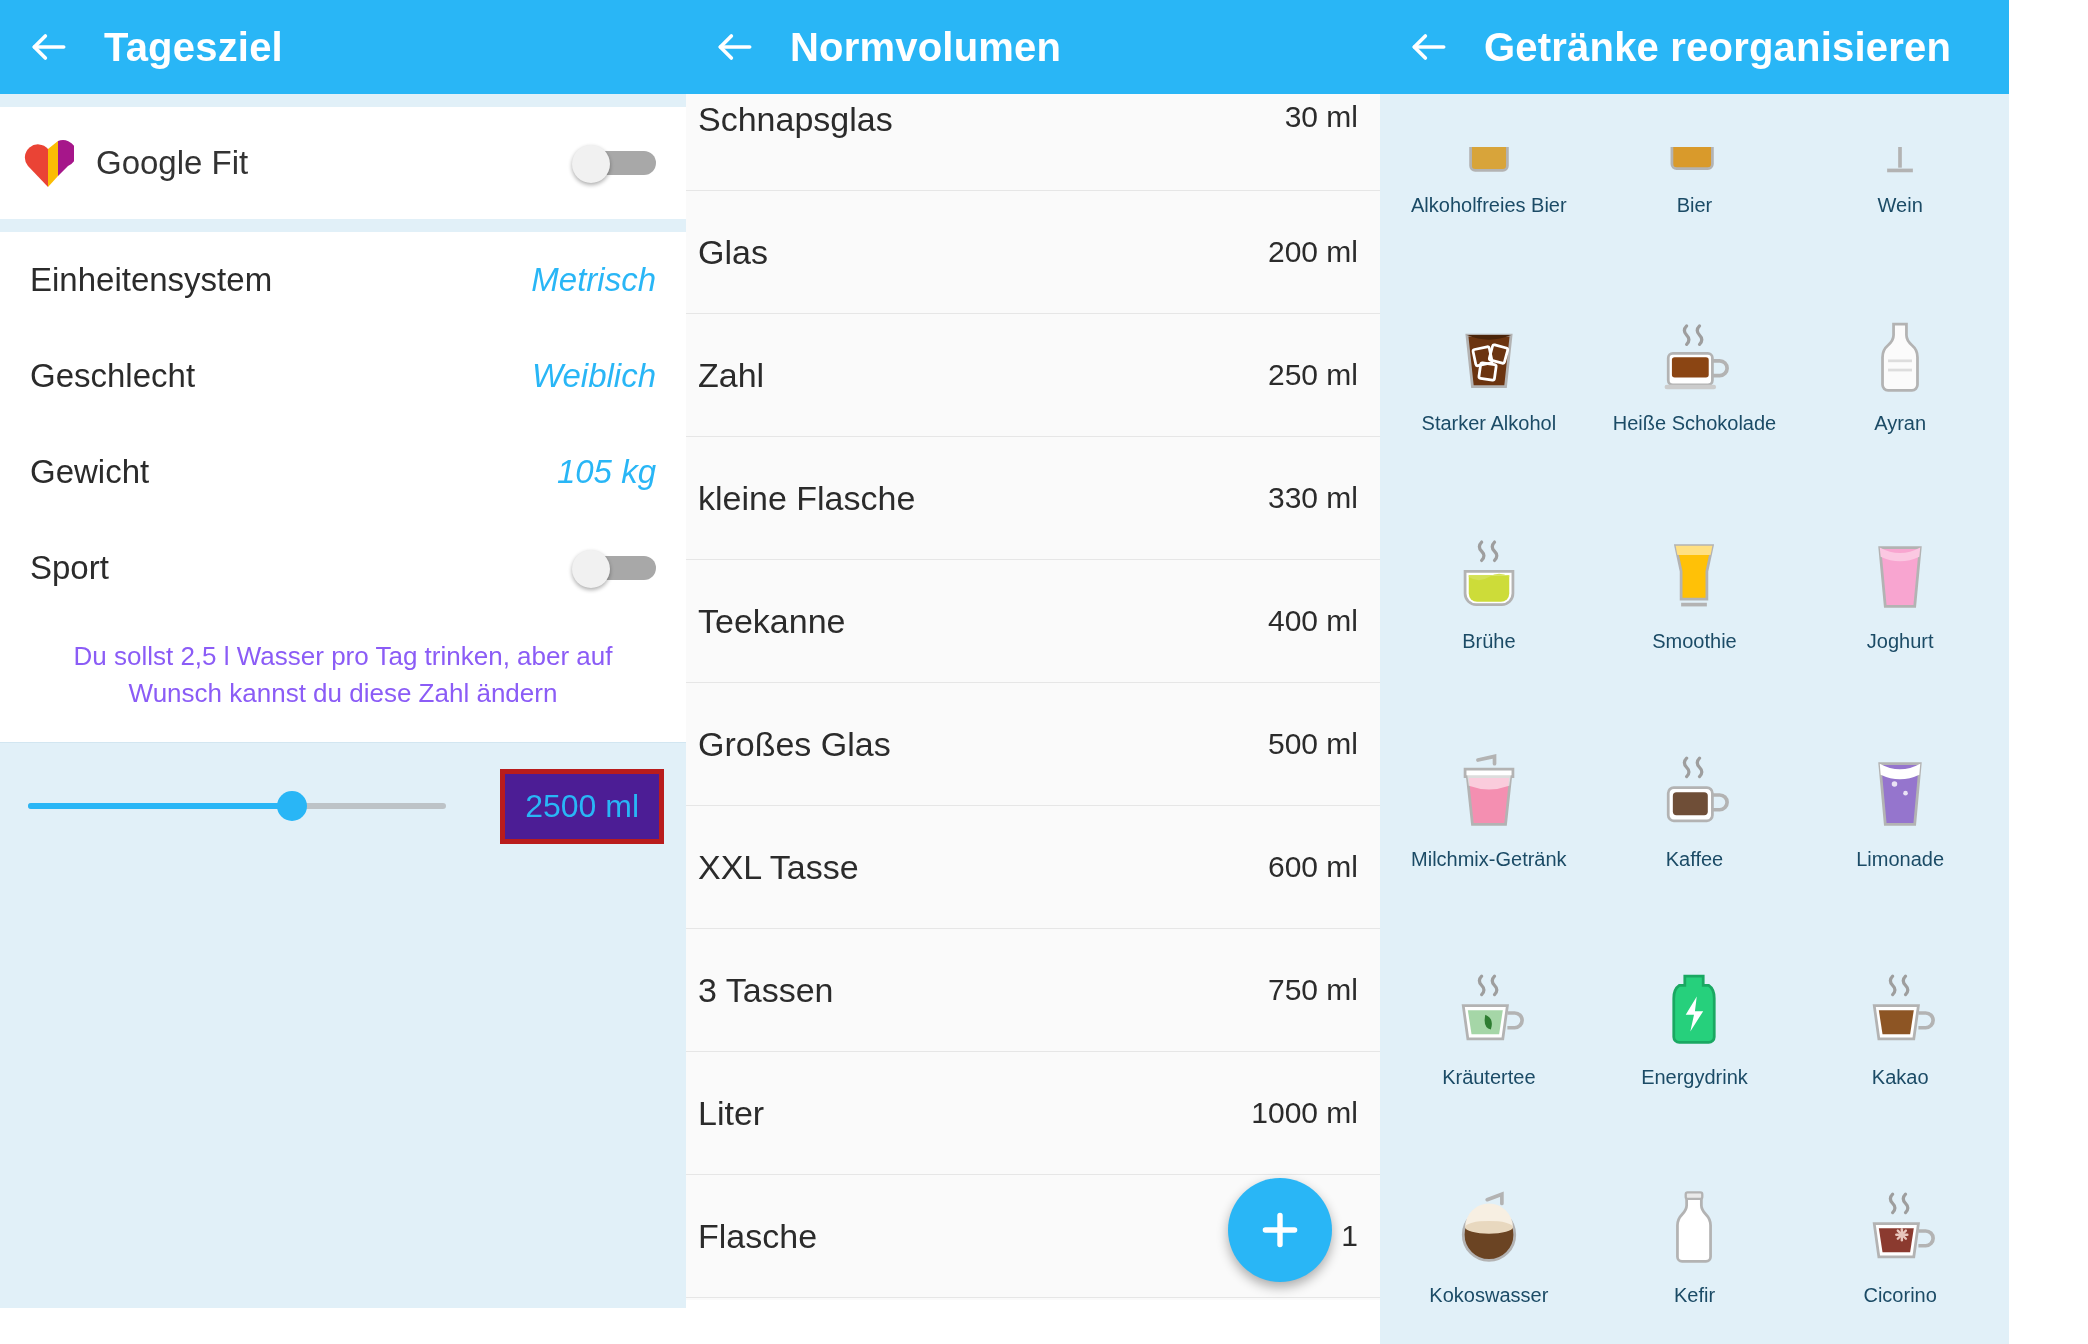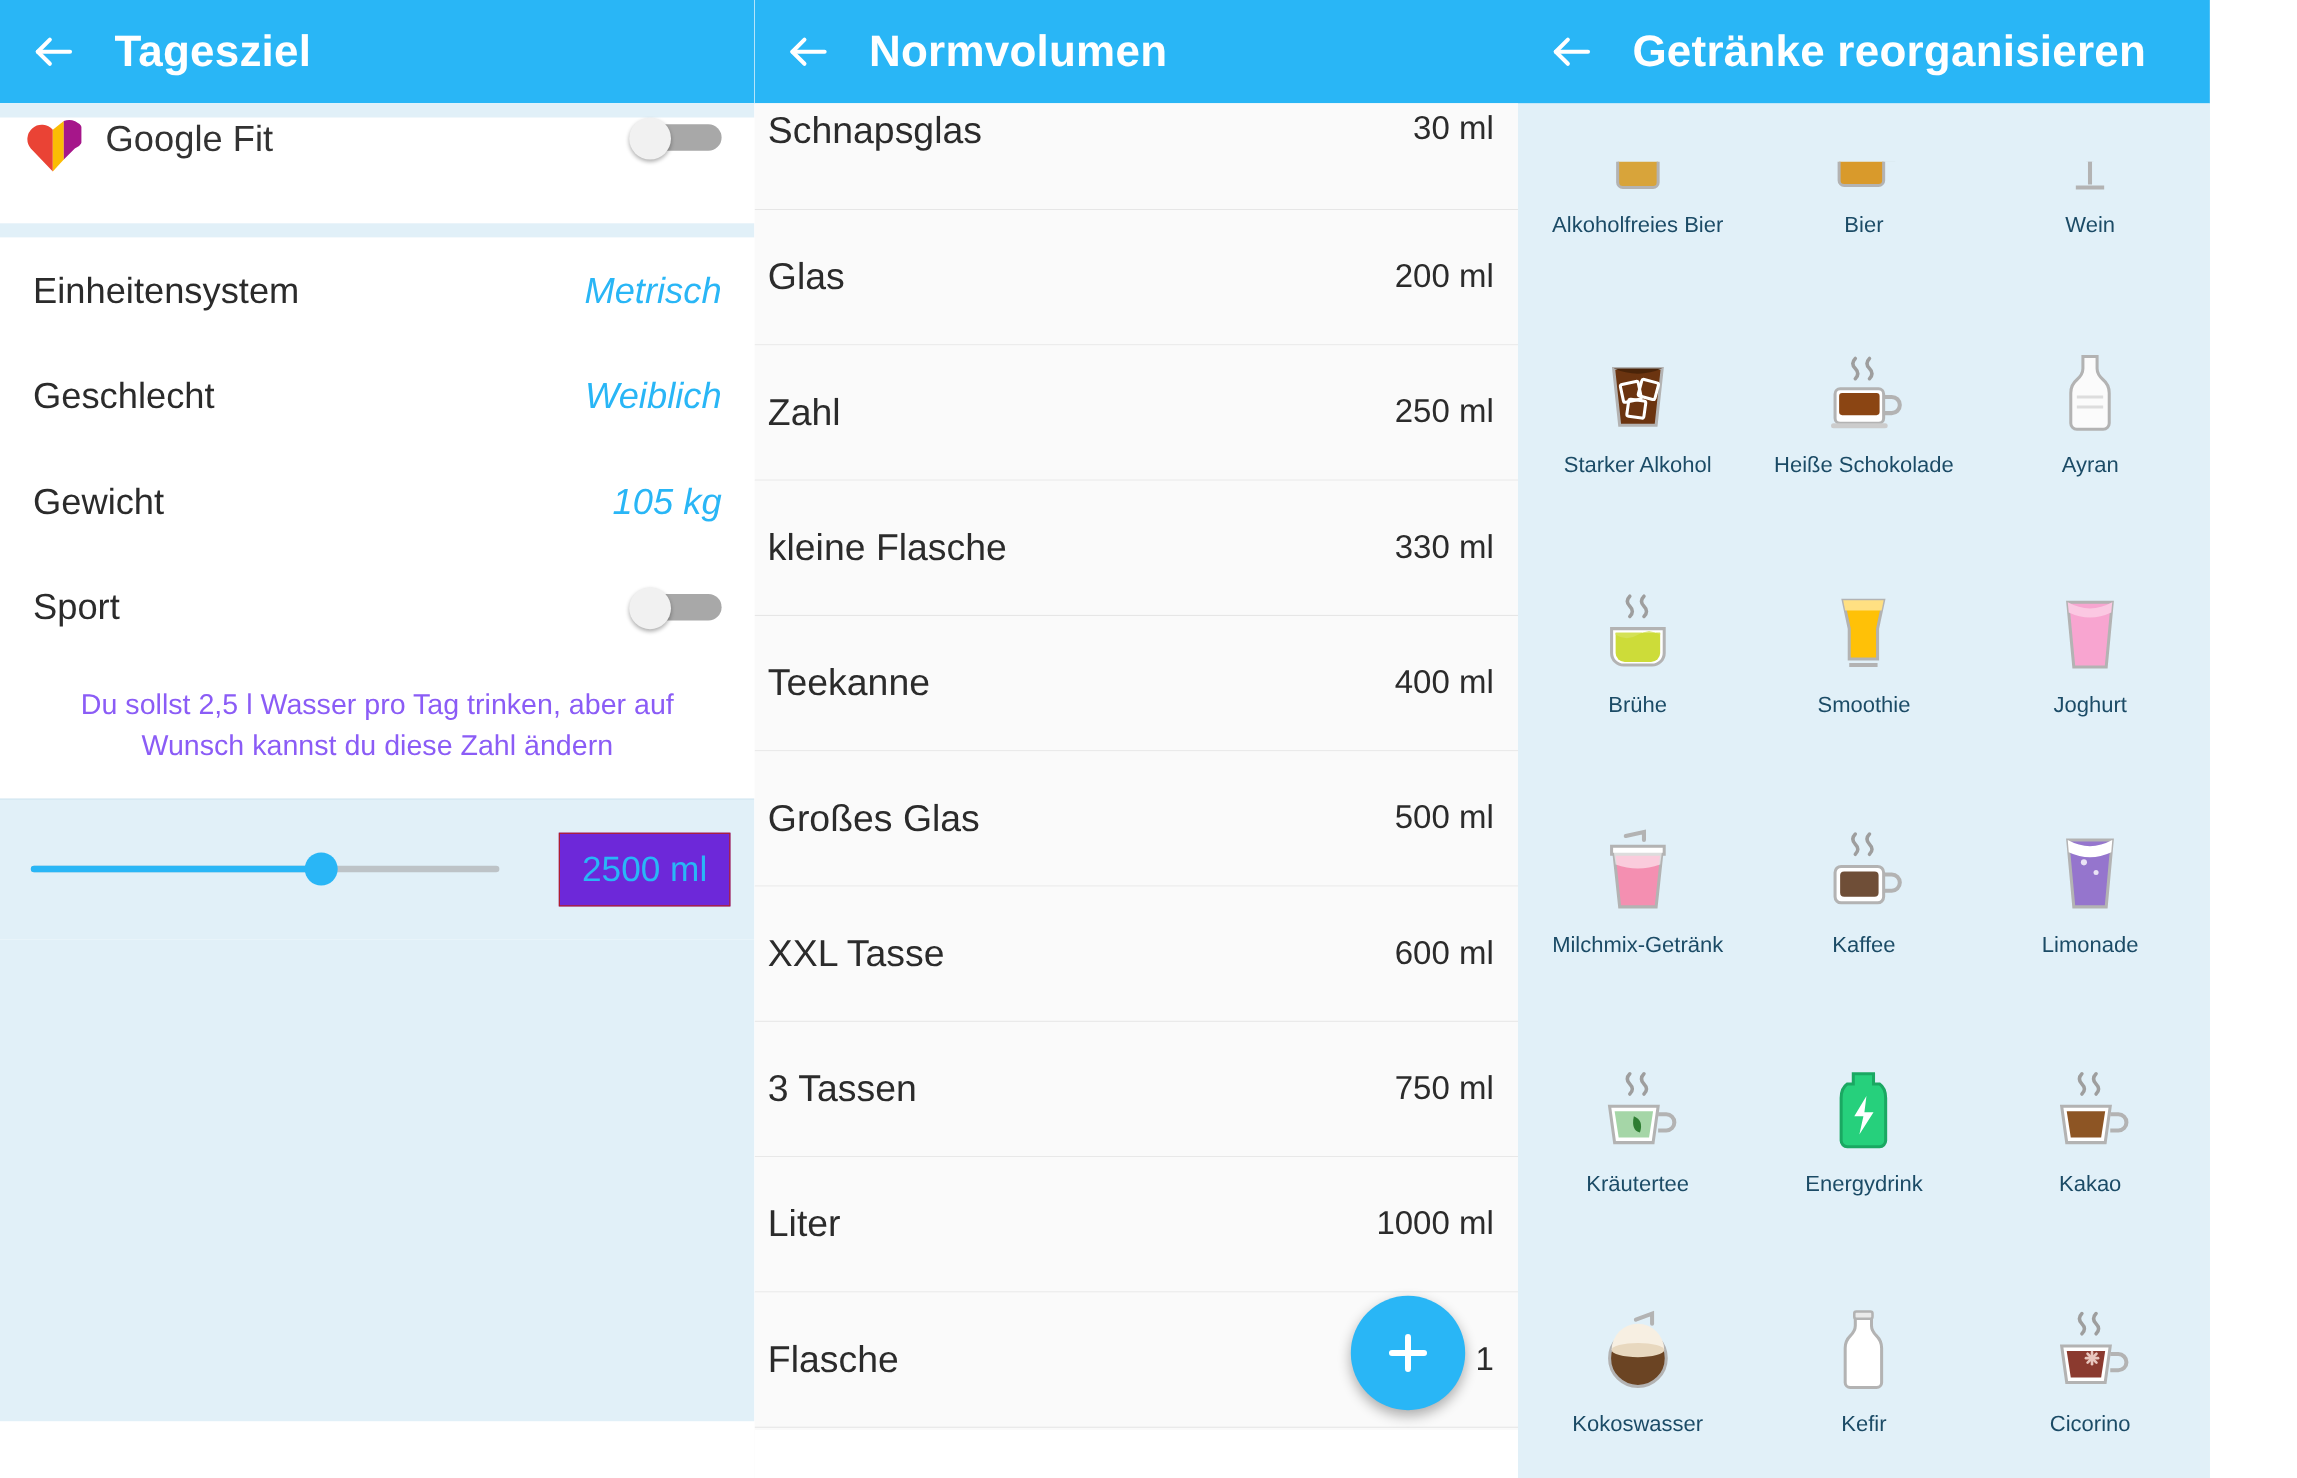--- a/index.html
+++ b/index.html
@@ -38,23 +38,23 @@
     margin-left: 16px;
     white-space: nowrap;
   }
 
   
   .p1-body { position: relative; height: 1250px; background: #ffffff; }
   .gap { background: #e1f0f8; height: 13px; }
   .gap-top { height: 13px; }
 
   .row-fit {
-    height: 96px;
+    height: 112px;
     background: #ffffff;
-    display: flex; align-items: flex-start;
+    display: flex; align-items: center;
     padding: 0 30px 0 0;
   }
   .fit-icon { width: 96px; display: flex; align-items: center; justify-content: center; }
   .fit-icon svg { width: 52px; height: 50px; display: block; }
   .fit-label { font-size: 33px; color: #333333; flex: 1; }
 
   .switch {
     width: 84px; height: 36px;
     position: relative;
     flex-shrink: 0;
@@ -105,22 +105,22 @@
     position: absolute; top: 16px; left: 0;
     height: 6px; background: #29b6f6; border-radius: 3px;
   }
   .slider-thumb {
     position: absolute; top: 4px;
     width: 30px; height: 30px; border-radius: 50%;
     background: #29b6f6;
     transform: translateX(-15px);
   }
   .goal-box {
-    background: #6d28d9;
-    border: 1px solid #b91c1c;
+    background: #4c1d95;
+    border: 5px solid #b91c1c;
     padding: 14px 20px;
     min-width: 156px;
     text-align: center;
   }
   .goal-box span { font-size: 32px; color: #29b6f6; }
 
   .p1-fill { background: #e1f0f8; flex: 1; }
 
   
   .p2-list { position: relative; height: 1250px; background: #fafafa; }

